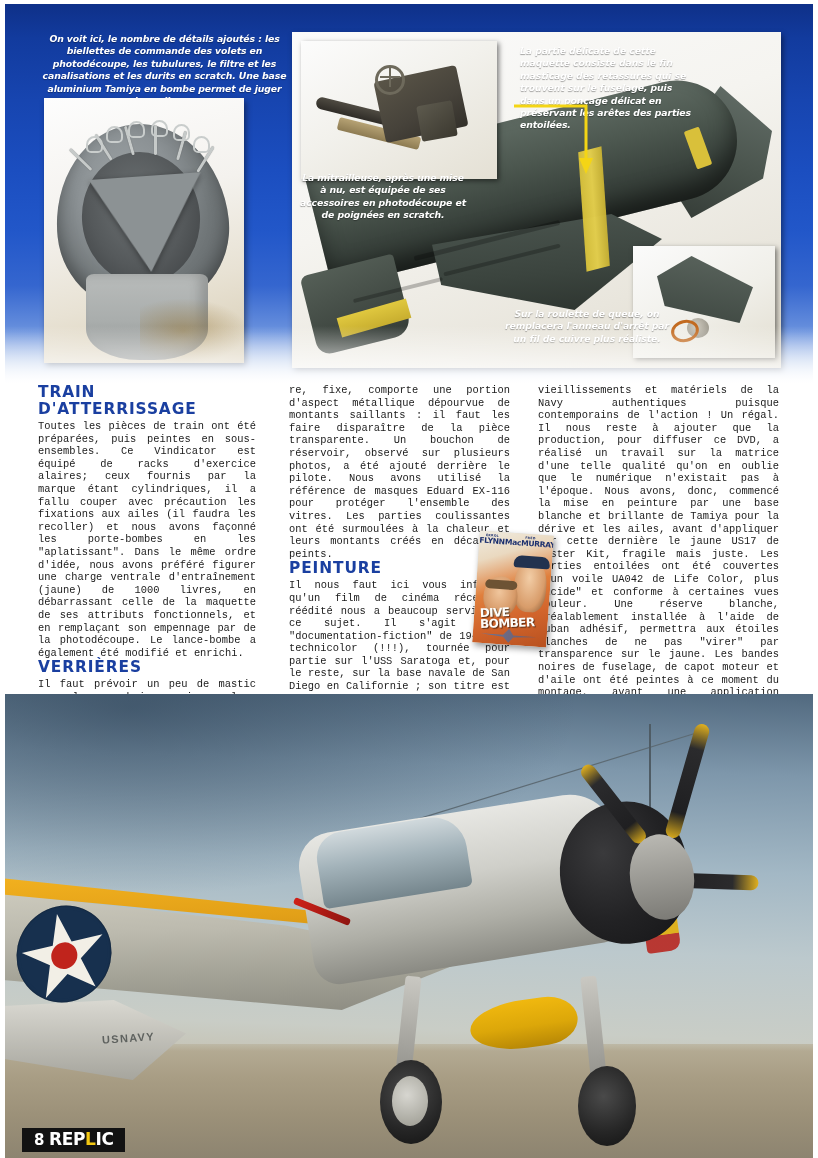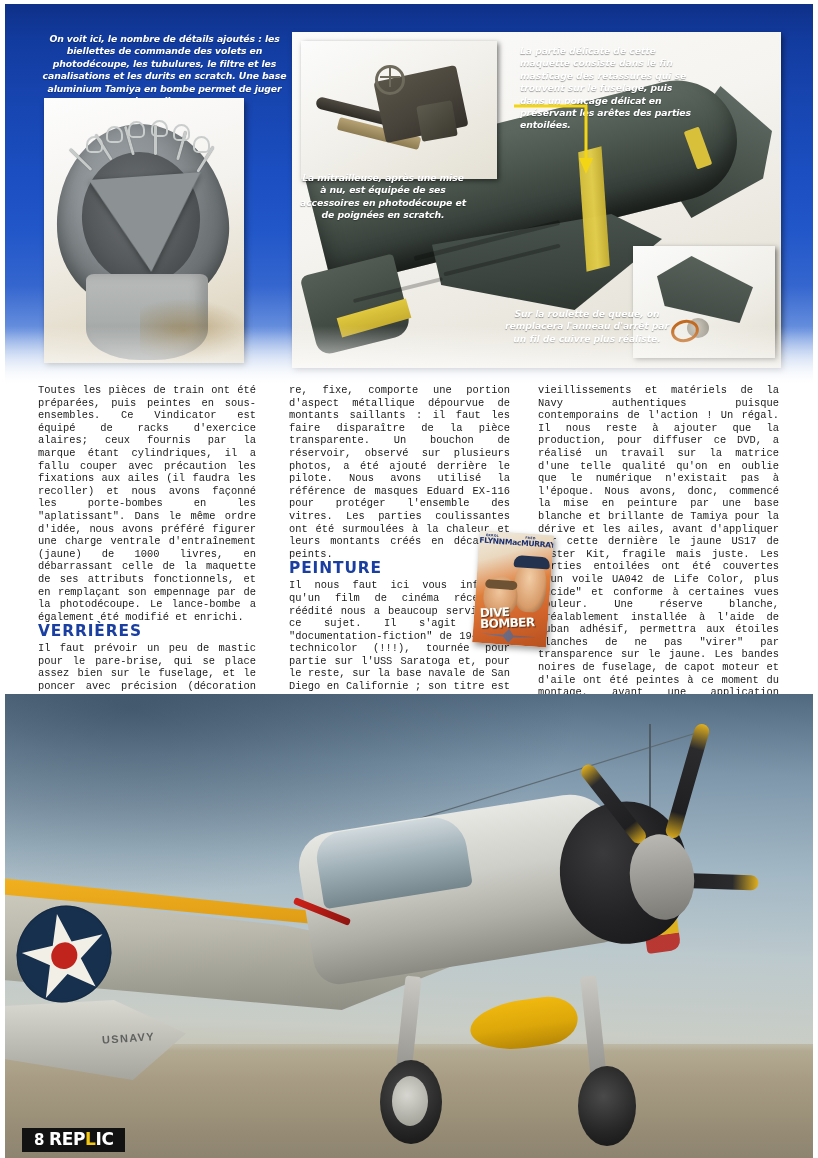--- a/index.html
+++ b/index.html
@@ -525,20 +525,21 @@
     </svg>
 
     <div class="cap-blue" id="cap-mg">La mitrailleuse, après une mise à nu, est équipée de ses accessoires en photodécoupe et de poignées en scratch.</div>
 
     <div class="cap-blue" id="cap-tailwheel">Sur la roulette de queue, on remplacera l'anneau d'arrêt par un fil de cuivre plus réaliste.</div>
   </div>
 
   <div class="article">
 
     <div class="col" id="col-1">
+      <div class="sec-head">TRAIN D'ATTERRISSAGE</div>
       <p>Toutes les pièces de train ont été préparées, puis peintes en sous-ensembles. Ce Vindicator est équipé de racks d'exercice alaires; ceux fournis par la marque étant cylindriques, il a fallu couper avec précaution les fixations aux ailes (il faudra les recoller) et nous avons façonné les porte-bombes en les "aplatissant". Dans le même ordre d'idée, nous avons préféré figurer une charge ventrale d'entraînement (jaune) de 1000 livres, en débarrassant celle de la maquette de ses attributs fonctionnels, et en remplaçant son empennage par de la photodécoupe. Le lance-bombe a également été modifié et enrichi.</p>
       <div class="sec-head spaced">VERRIÈRES</div>
       <p>Il faut prévoir un peu de mastic pour le pare-brise, qui se place assez bien sur le fuselage, et le poncer avec précision (décoration aluminium oblige). Nous n'avons pu résister à la tentation de refaire la lunette de visée en tube, fil métallique et adhésif. La portion centrale de la verriè-</p>
     </div>
 
     <div class="col" id="col-2">
       <p>re, fixe, comporte une portion d'aspect métallique dépourvue de montants saillants : il faut les faire disparaître de la pièce transparente. Un bouchon de réservoir, observé sur plusieurs photos, a été ajouté derrière le pilote. Nous avons utilisé la référence de masques Eduard EX-116 pour protéger l'ensemble des vitres. Les parties coulissantes ont été surmoulées à la chaleur et leurs montants créés en décalques peints.</p>
       <div class="sec-head spaced">PEINTURE</div>
       <p>Il nous faut ici vous informer qu'un film de cinéma récemment réédité nous a beaucoup servi pour ce sujet. Il s'agit d'une "documentation-fiction" de 1941, en technicolor (!!!), tournée pour partie sur l'USS Saratoga et, pour le reste, sur la base navale de San Diego en Californie ; son titre est "Dive Bomber". Tourné avant Pearl Harbor par Michael Curtiz, ce "80% militaire" est un véritable documentaire sur les couleurs,</p>
     </div>

